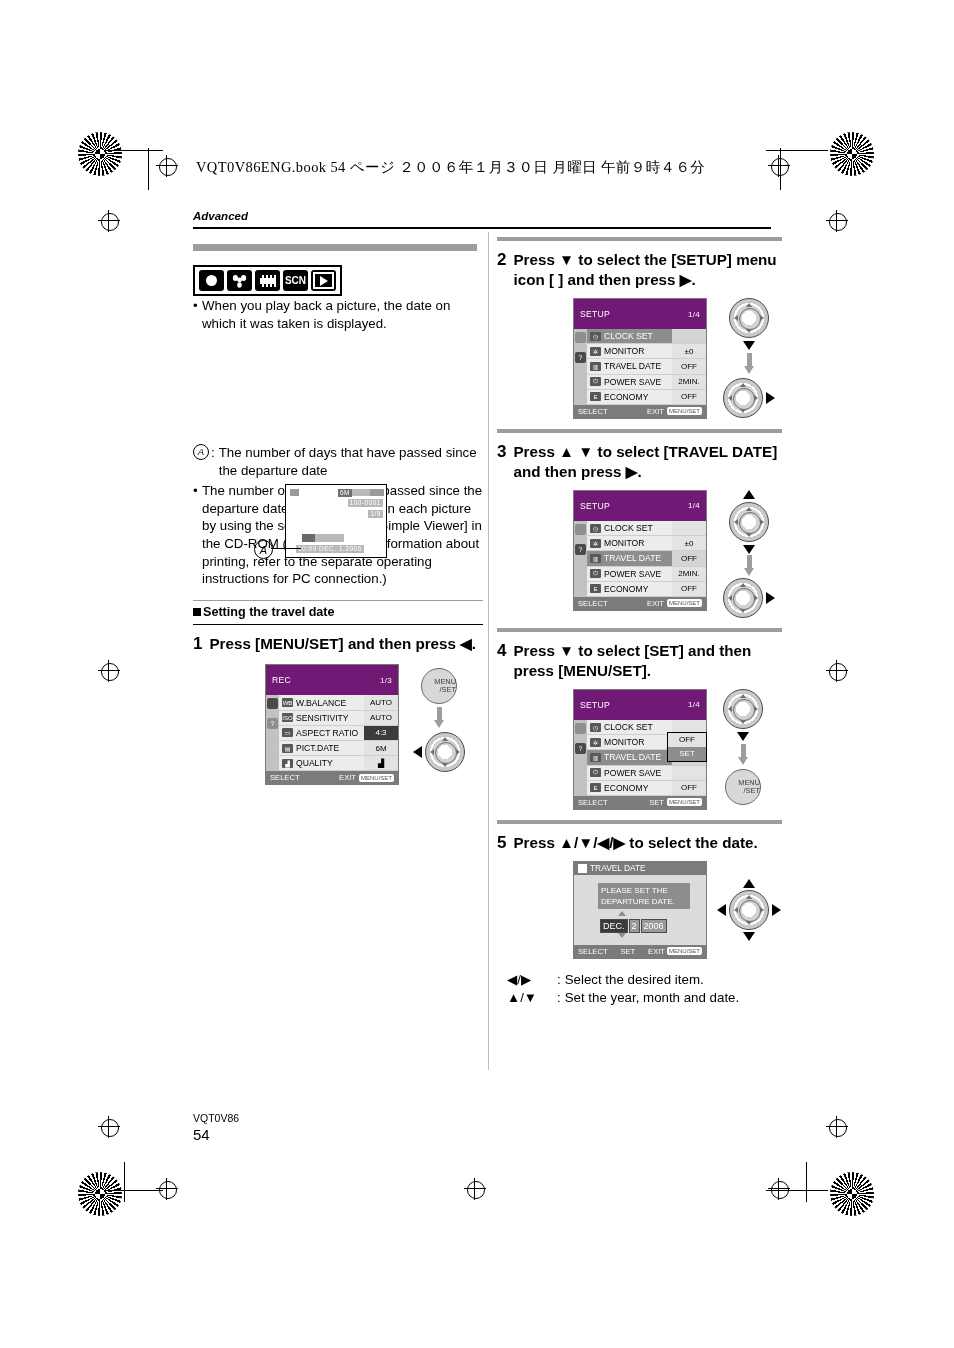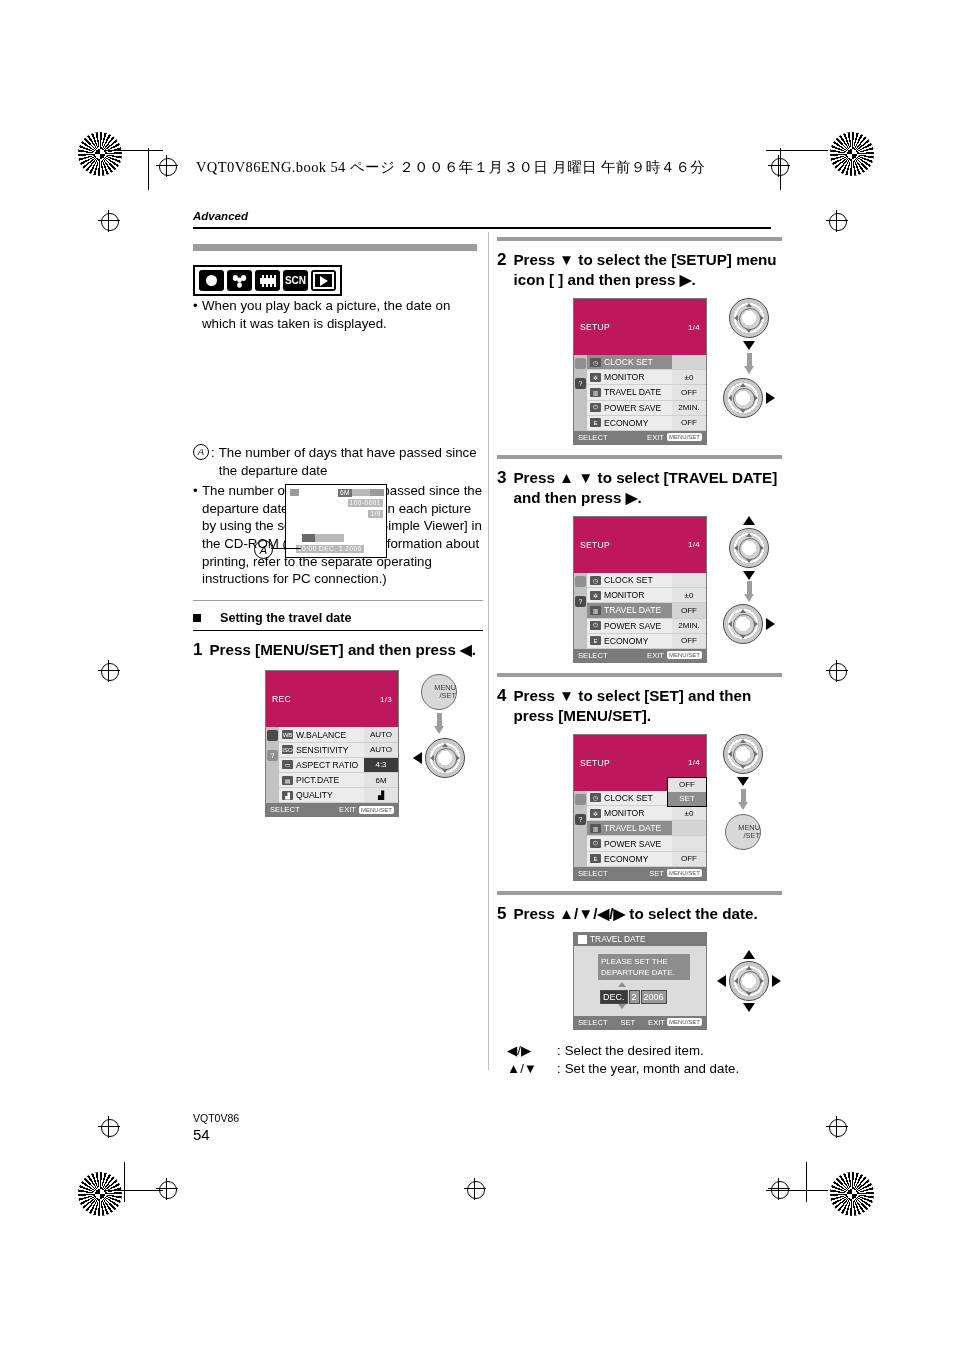--- a/index.html
+++ b/index.html
@@ -40,30 +40,30 @@
   .mi.film .strip:before{top:0;} .mi.film .strip:after{bottom:0;}
   .mi.play .tri{width:0;height:0;border-left:8px solid #fff;border-top:5px solid transparent;border-bottom:5px solid transparent;}
   .mi.play{border:0;}
   .mi.play .frame{width:17px;height:13px;border:2px solid #fff;display:flex;align-items:center;justify-content:center;}
 
   p.body{font-size:13.3px;line-height:17.6px;margin:11px 0 0 0;}
   ul.bul{margin:0;padding:0;list-style:none;}
   ul.bul li{font-size:13.3px;line-height:17.6px;position:relative;padding-left:9px;margin-top:1px;}
   ul.bul li:before{content:"\2022";position:absolute;left:0;top:0;}
 
-  .sect{font-size:12.6px;font-weight:bold;margin-top:10px;padding-left:27px;position:relative;}
+  .sect{font-size:12.6px;font-weight:bold;margin-top:4px;padding-left:10px;position:relative;}
   .sect:before{content:"";position:absolute;left:0;top:3px;width:8px;height:8px;background:#000;}
   .hrule{height:1.4px;background:#000;margin-top:5px;width:290px;}
   .hrule.gray{background:#9d9d9d;height:4px;}
 
   .step{display:flex;gap:7px;margin-top:9px;}
   .stepnum{font-size:17px;font-weight:bold;line-height:20px;}
   .steptxt{font-size:15.2px;font-weight:bold;line-height:20px;}
   .menu{width:132px;border:1px solid #7a7a7a;background:#d9d9d9;font-size:8.6px;color:#000;}
-  .menu .mtop{background:#be185d;color:#fff;height:20px;display:flex;align-items:center;justify-content:space-between;padding:18px 6px;letter-spacing:.3px;}
+  .menu .mtop{background:#701a75;color:#fff;height:30px;display:flex;align-items:center;justify-content:space-between;padding:0 6px;letter-spacing:.3px;}
   .menu .mtop .pg{font-size:8px;}
   .menu .mbody{display:flex;}
   .menu .mtabs{width:13px;background:#c2c2c2;display:flex;flex-direction:column;align-items:center;padding-top:3px;gap:9px;}
   .tabic{width:11px;height:11px;background:#8f8f8f;border-radius:2px;display:flex;align-items:center;justify-content:center;color:#fff;font-size:7px;}
   .tabic.sel{background:#4a4a4a;}
   .menu .mrows{flex:1;}
   .mrow{display:flex;align-items:center;height:14.2px;border-bottom:1px solid #cfcfcf;}
   .mrow .lbl{flex:1;display:flex;align-items:center;gap:3px;padding-left:3px;background:#ececec;height:100%;}
   .mrow .val{width:34px;text-align:center;background:#e3e3e3;height:100%;display:flex;align-items:center;justify-content:center;font-size:8px;}
   .mrow.sel .lbl{background:#8d8d8d;color:#fff;}

